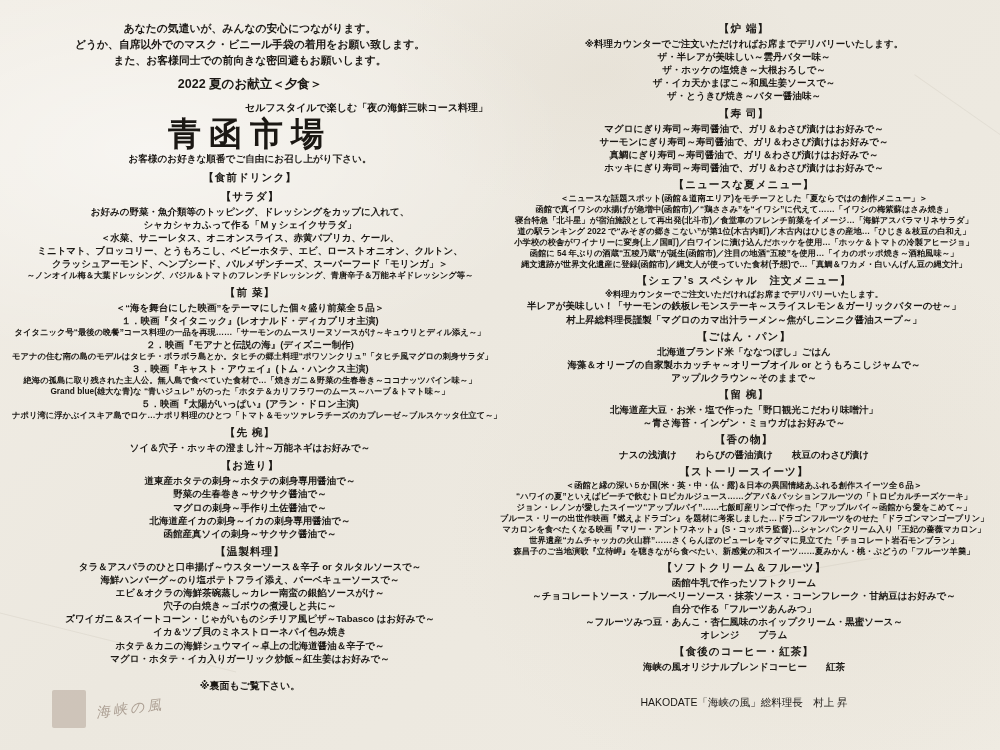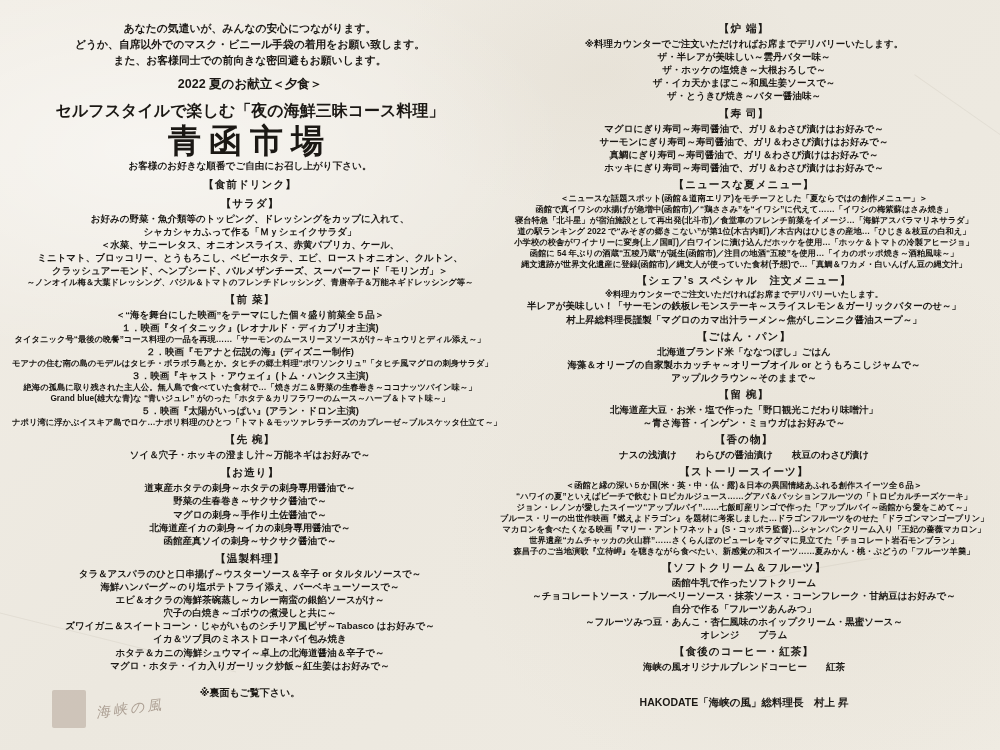--- a/index.html
+++ b/index.html
@@ -25,25 +25,25 @@
   .col-left{width:494px;padding:20px 6px 0 12px;}
   .col-right{width:506px;padding:18px 12px 0 6px;}
   .line{text-align:center;font-size:9.5px;font-weight:600;line-height:1.38;white-space:nowrap;}
   .line.xs{font-size:8.3px;line-height:1.32;font-weight:600;}
   .sec{margin-bottom:4px;}
   .sec-h{text-align:center;font-size:10.6px;font-weight:700;margin:5px 0 1px;letter-spacing:1px;white-space:nowrap;}
   .col-right .sec-h{margin-top:4px;}
   .notice{margin:0 0 7px 0;}
   .notice .line{font-size:10.8px;font-weight:700;line-height:1.5;}
   .edition{text-align:center;font-size:12.5px;font-weight:700;margin:6px 0 4px;}
-  .subtitle{text-align:center;font-size:16px;font-weight:700;margin:8px 0 0;}
+  .subtitle{text-align:right;font-size:10px;font-weight:700;margin:8px 0 0;}
   .main-title{text-align:center;font-size:33px;font-weight:700;letter-spacing:8px;line-height:1.15;}
   .instruction{text-align:center;font-size:9.6px;font-weight:700;margin:0 0 2px;}
   .back-note{text-align:center;font-size:10px;font-weight:700;margin-top:14px;}
-  .signature{text-align:center;font-size:10.5px;font-weight:700;margin-top:22px;}
+  .signature{text-align:center;font-size:10.5px;font-weight:400;margin-top:22px;}
   .stamp{position:absolute;left:52px;bottom:22px;display:flex;align-items:center;gap:10px;}
   .stamp-seal{width:34px;height:38px;background:rgba(158,136,124,0.38);border-radius:2px;filter:blur(0.6px);}
   .stamp-text{font-family:"DejaVu Serif","Liberation Serif",serif;font-style:italic;font-size:14px;
     color:rgba(118,99,84,0.55);transform:rotate(-7deg);letter-spacing:3px;}
 </style>
 </head>
 <body>
 
 <div class="paper">
   <div class="crease c1"></div>

